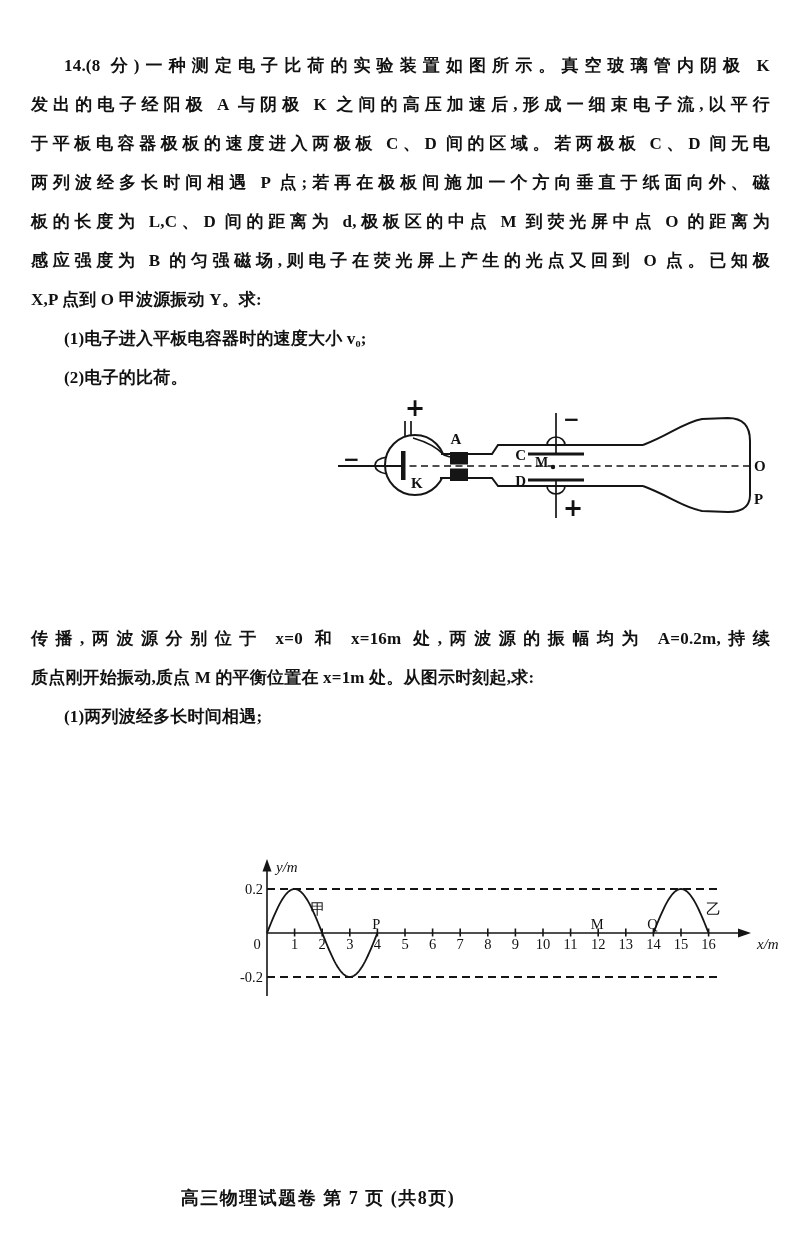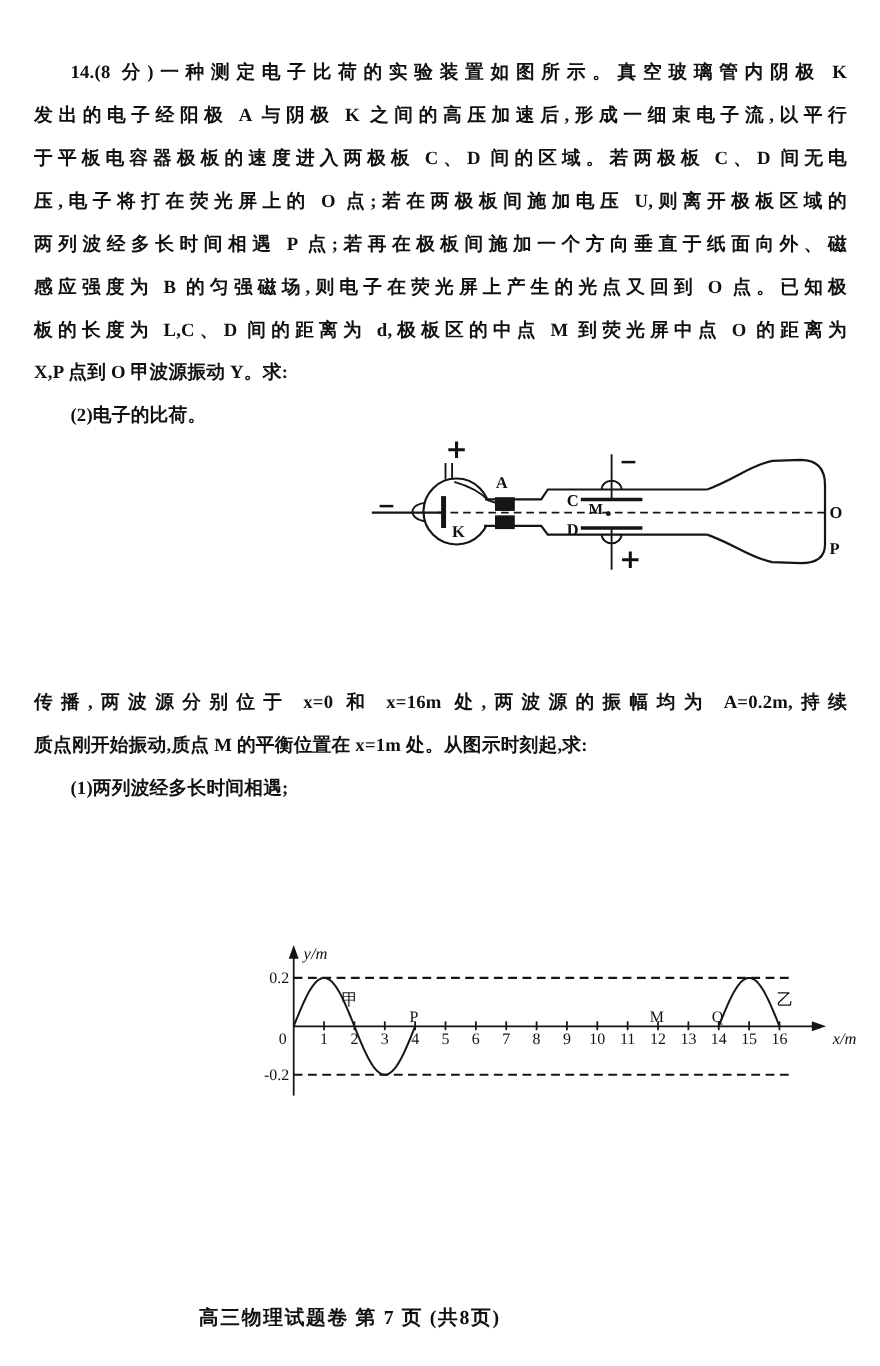--- a/index.html
+++ b/index.html
@@ -43,25 +43,25 @@
 </style>
 </head>
 <body>
 
 <div class="page">
 
   <div class="textblock p14">
     <div class="ln just ind1">14.(8 分)一种测定电子比荷的实验装置如图所示。真空玻璃管内阴极 K</div>
     <div class="ln just">发出的电子经阳极 A 与阴极 K 之间的高压加速后,形成一细束电子流,以平行</div>
     <div class="ln just">于平板电容器极板的速度进入两极板 C、D 间的区域。若两极板 C、D 间无电</div>
-    <div class="ln just">压,电子将打在荧光屏上的 O 点;若在两极板间施加电压 U,则离开极板区域的</div>
     <div class="ln just">两列波经多长时间相遇 P 点;若再在极板间施加一个方向垂直于纸面向外、磁</div>
+    <div class="ln just">板的长度为 L,C、D 间的距离为 d,极板区的中点 M 到荧光屏中点 O 的距离为</div>
     <div class="ln just">感应强度为 B 的匀强磁场,则电子在荧光屏上产生的光点又回到 O 点。已知极</div>
-    <div class="ln just">板的长度为 L,C、D 间的距离为 d,极板区的中点 M 到荧光屏中点 O 的距离为</div>
     <div class="ln">X,P 点到 O 甲波源振动 Y。求:</div>
+    <div class="ln ind1">(1)电子进入平板电容器时的速度大小 v₀;</div>
     <div class="ln ind1">(2)电子的比荷。</div>
   </div>
 
   <svg class="figwrap fig14" width="470" height="145" viewBox="0 0 470 145">
     <circle class="ol" cx="85" cy="72" r="30"></circle>
     <path class="ol15" d="M57 64 Q45 66 45 72 Q45 79 57 81"></path>
     <line class="ol" x1="8" y1="73" x2="71" y2="73"></line>
     <rect x="108" y="60" width="16" height="26" fill="#ffffff"></rect>
     <line class="ol15" x1="75" y1="28" x2="75" y2="43"></line>
     <line class="ol15" x1="81" y1="28" x2="81" y2="43"></line>

